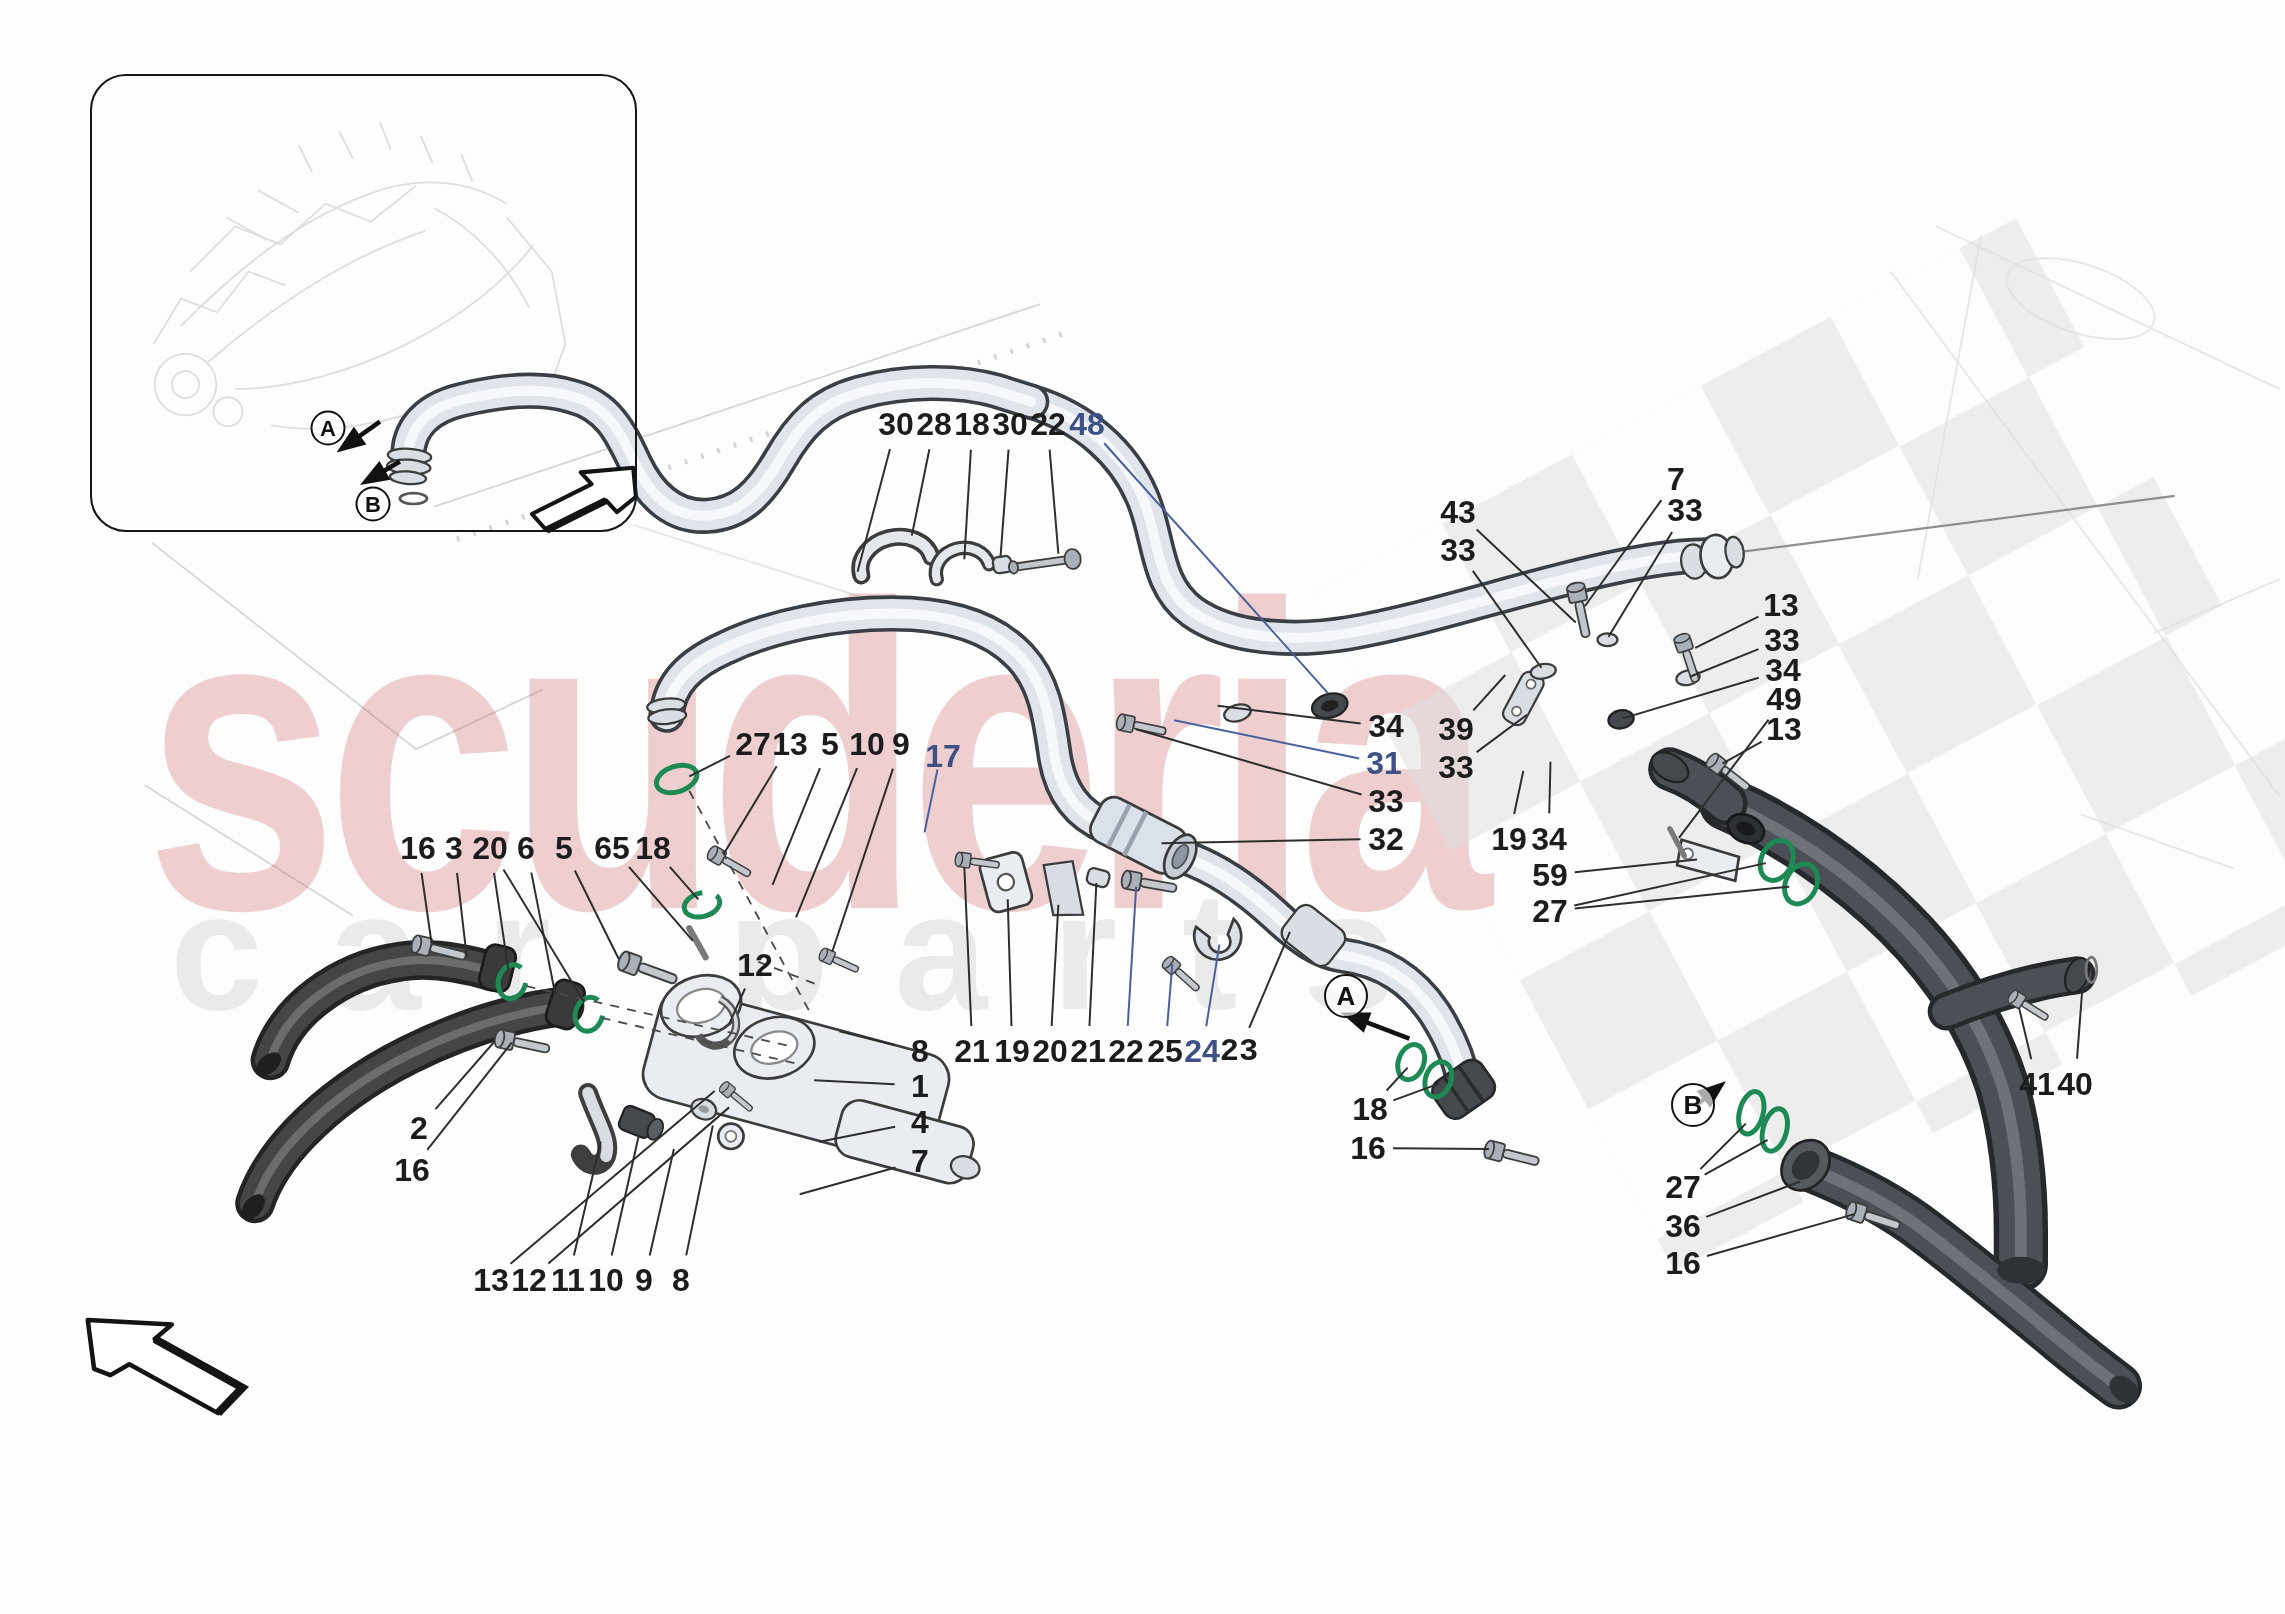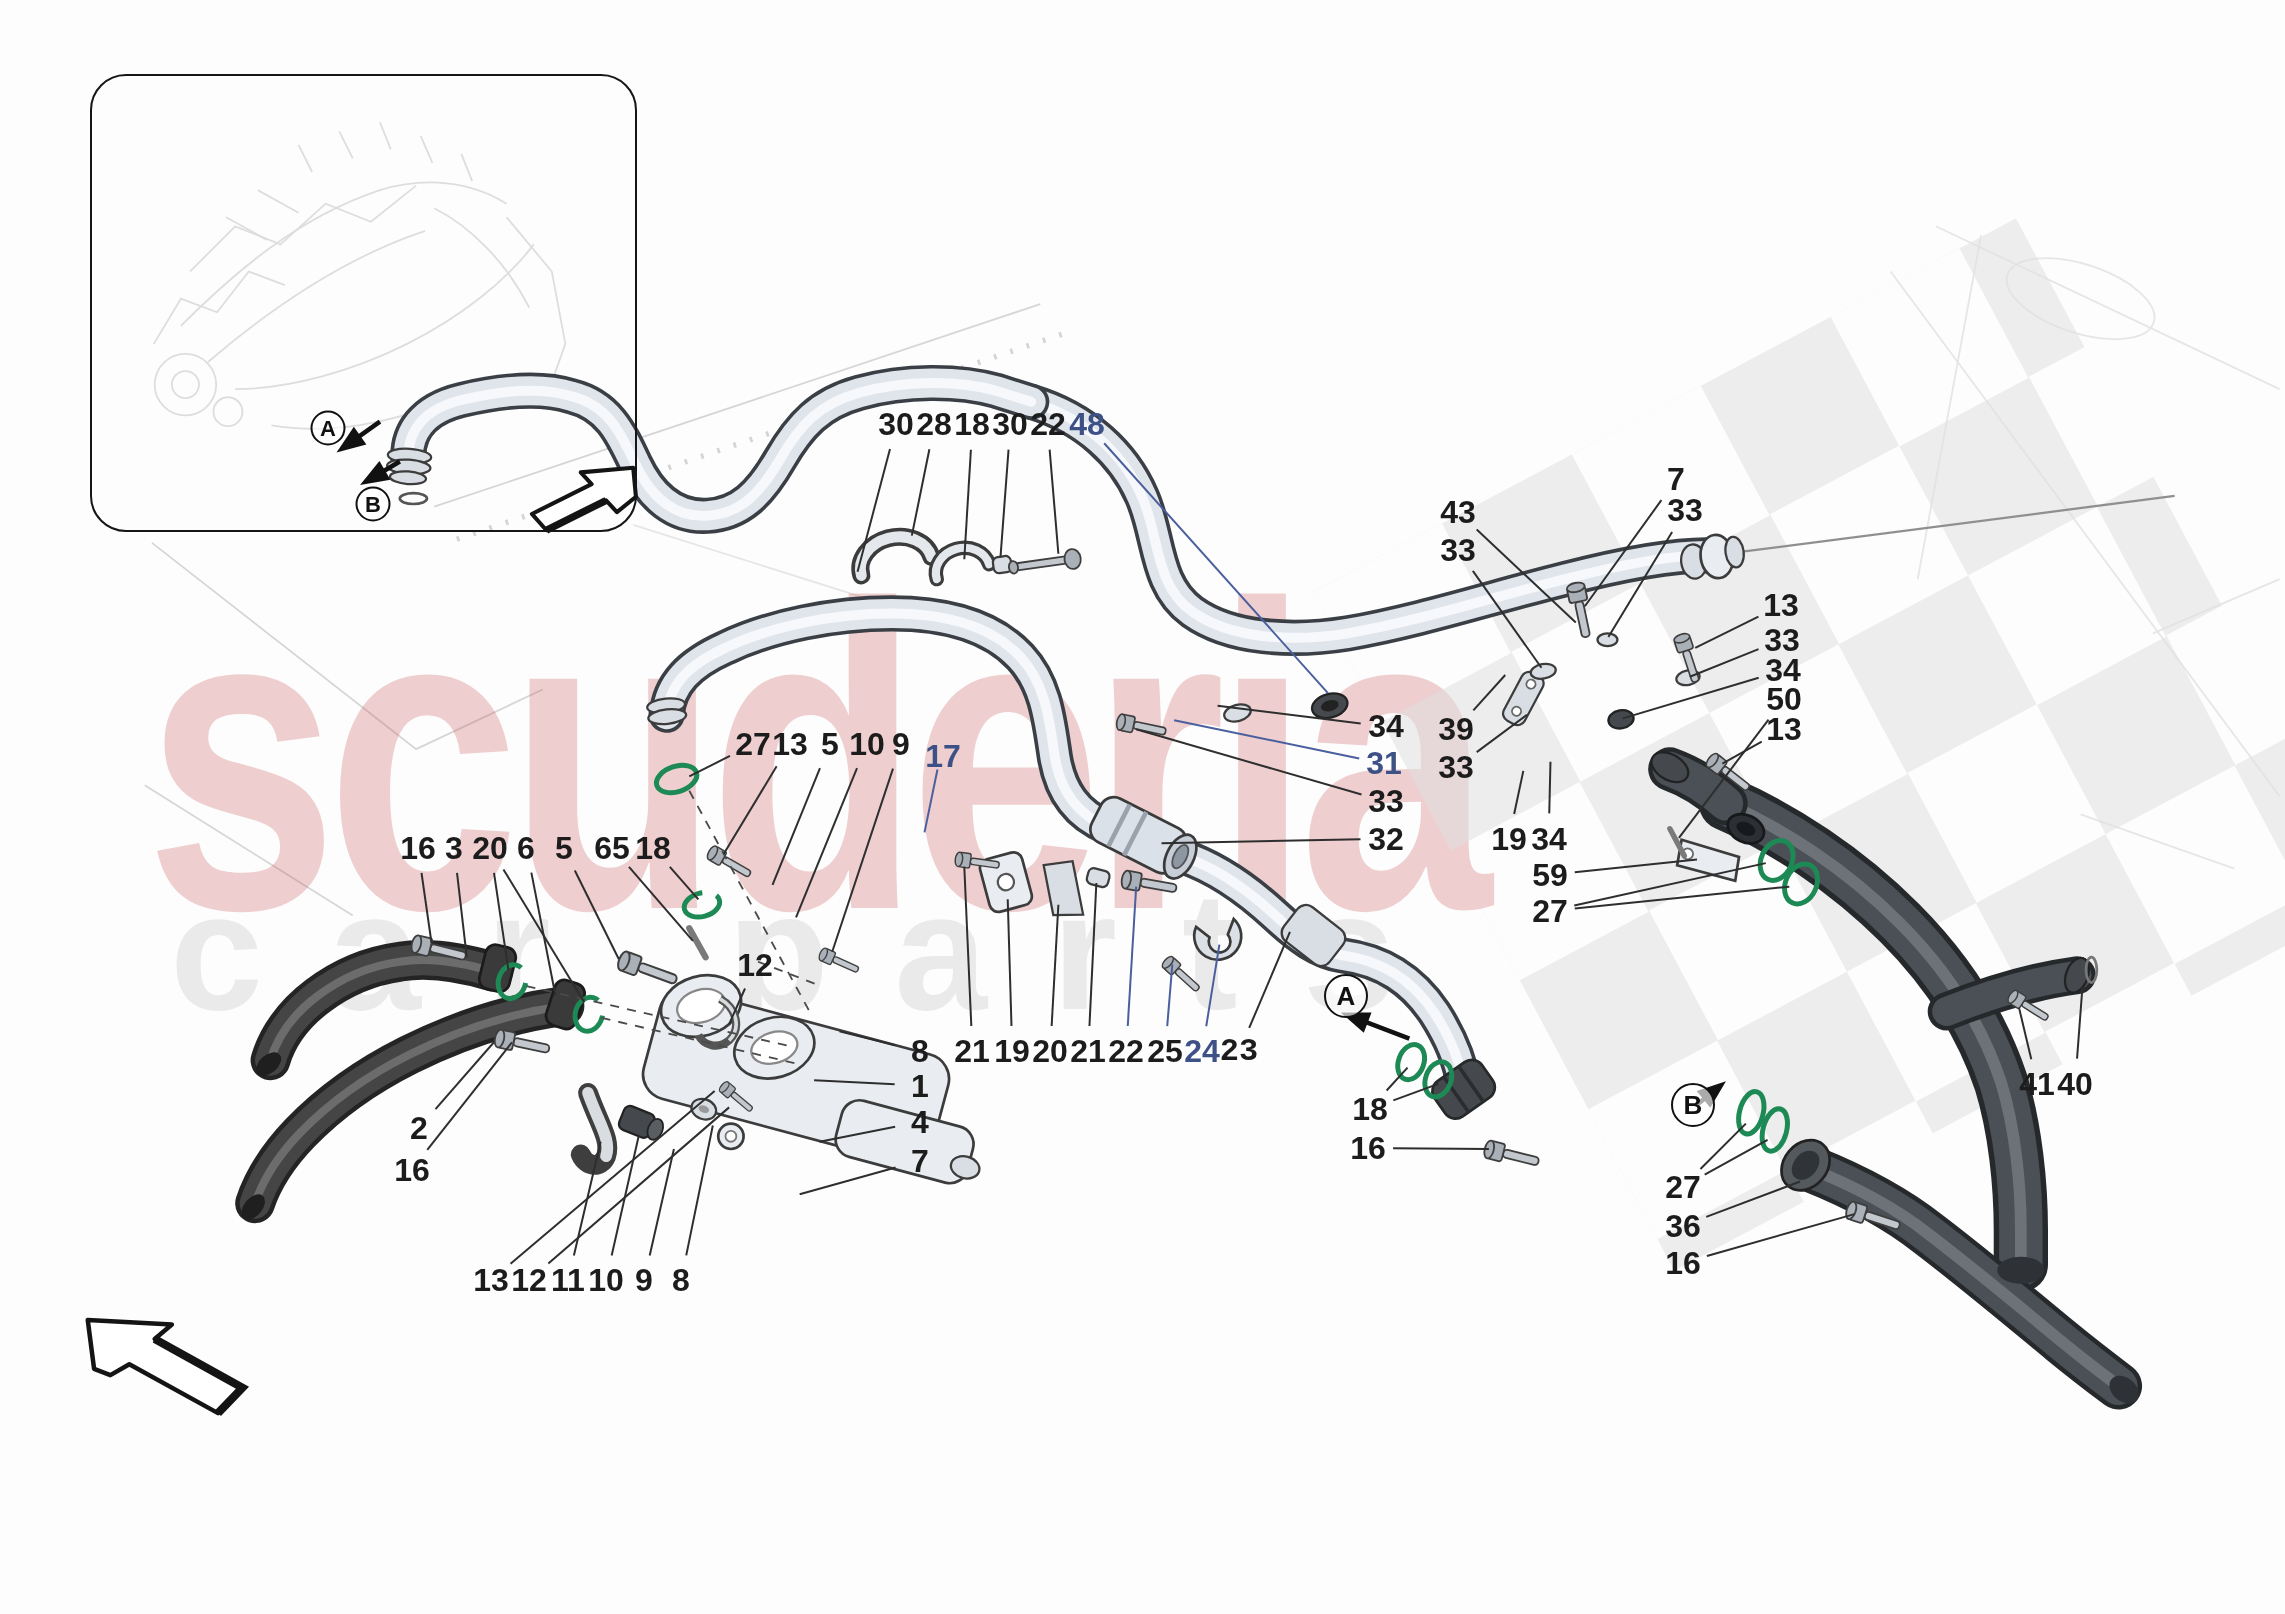--- a/index.html
+++ b/index.html
@@ -465,21 +465,21 @@
       <div class="part-label" style="left: 1239px; top: 1051px; font-family: Liberation Mono, monospace;">23</div>
       <div class="part-label" style="left: 1370px; top: 1109px;">18</div>
       <div class="part-label" style="left: 1368px; top: 1148px;">16</div>
       <div class="part-label" style="left: 1458px; top: 512px;">43</div>
       <div class="part-label" style="left: 1458px; top: 550px;">33</div>
       <div class="part-label" style="left: 1676px; top: 479px;">7</div>
       <div class="part-label" style="left: 1685px; top: 510px;">33</div>
       <div class="part-label" style="left: 1781px; top: 605px;">13</div>
       <div class="part-label" style="left: 1782px; top: 640px;">33</div>
       <div class="part-label" style="left: 1783px; top: 670px;">34</div>
-      <div class="part-label" style="left: 1784px; top: 699px;">50</div>
+      <div class="part-label" style="left: 1784px; top: 699px;">49</div>
       <div class="part-label" style="left: 1784px; top: 729px;">13</div>
       <div class="part-label" style="left: 1386px; top: 726px;">34</div>
       <div class="part-label blue" style="left: 1384px; top: 763px;">31</div>
       <div class="part-label" style="left: 1386px; top: 801px;">33</div>
       <div class="part-label" style="left: 1386px; top: 839px;">32</div>
       <div class="part-label" style="left: 1456px; top: 729px;">39</div>
       <div class="part-label" style="left: 1456px; top: 767px;">33</div>
       <div class="part-label" style="left: 1509px; top: 839px;">19</div>
       <div class="part-label" style="left: 1549px; top: 839px;">34</div>
       <div class="part-label" style="left: 1550px; top: 875px;">59</div>

